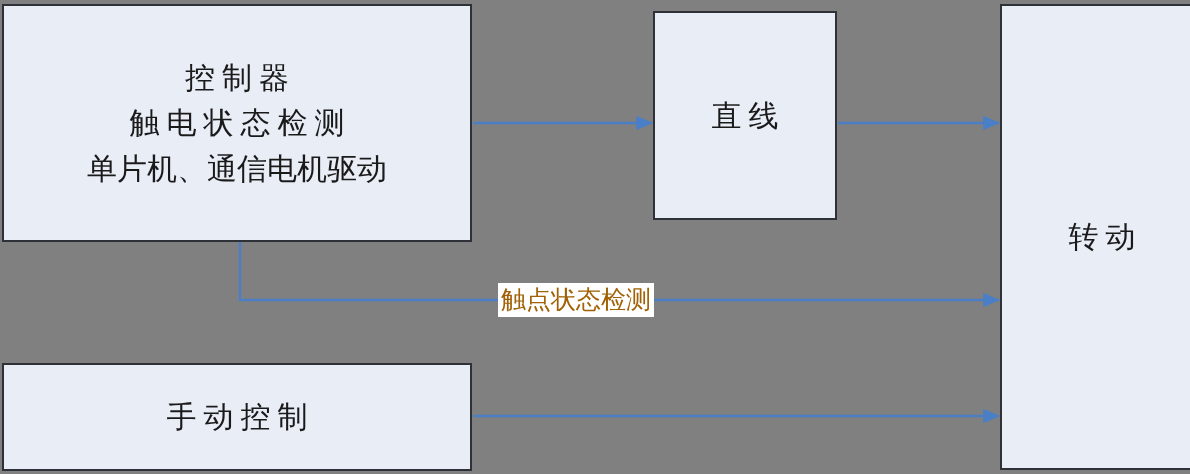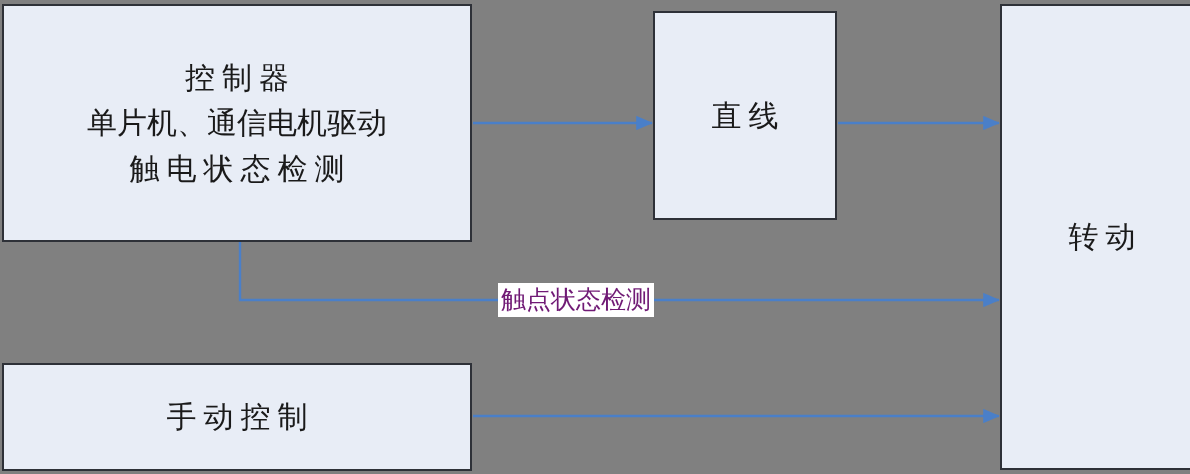--- a/index.html
+++ b/index.html
@@ -59,21 +59,21 @@
   }
 
   
   #edge-label-contact {
     position: absolute;
     left: 498px;
     top: 283px;
     height: 34px;
     padding: 0 3px;
     background: #ffffff;
-    color: #701a75;
+    color: #a16207;
     font-size: 25px;
     line-height: 34px;
     white-space: nowrap;
     box-sizing: border-box;
   }
 </style>
 </head>
 <body>
 
 <div id="canvas">
@@ -89,22 +89,22 @@
 
     <line x1="838" y1="123" x2="999" y2="123" stroke="#4a7fc8" stroke-width="2.4" marker-end="url(#arrowhead)"></line>
 
     <polyline points="240,242 240,300 999,300" fill="none" stroke="#4a7fc8" stroke-width="2.4" marker-end="url(#arrowhead)"></polyline>
 
     <line x1="473" y1="416" x2="999" y2="416" stroke="#4a7fc8" stroke-width="2.4" marker-end="url(#arrowhead)"></line>
   </svg>
 
   <div class="node" id="node-controller">
     <div class="node-line ln sp">控制器</div>
+    <div class="node-line ln sp">触电状态检测</div>
     <div class="node-line ln">单片机、通信电机驱动</div>
-    <div class="node-line ln sp">触电状态检测</div>
   </div>
 
   <div class="node" id="node-linear">
     <div class="node-line ln">直线</div>
   </div>
 
   <div class="node" id="node-rotating">
     <div class="node-line ln">转动</div>
   </div>
 

